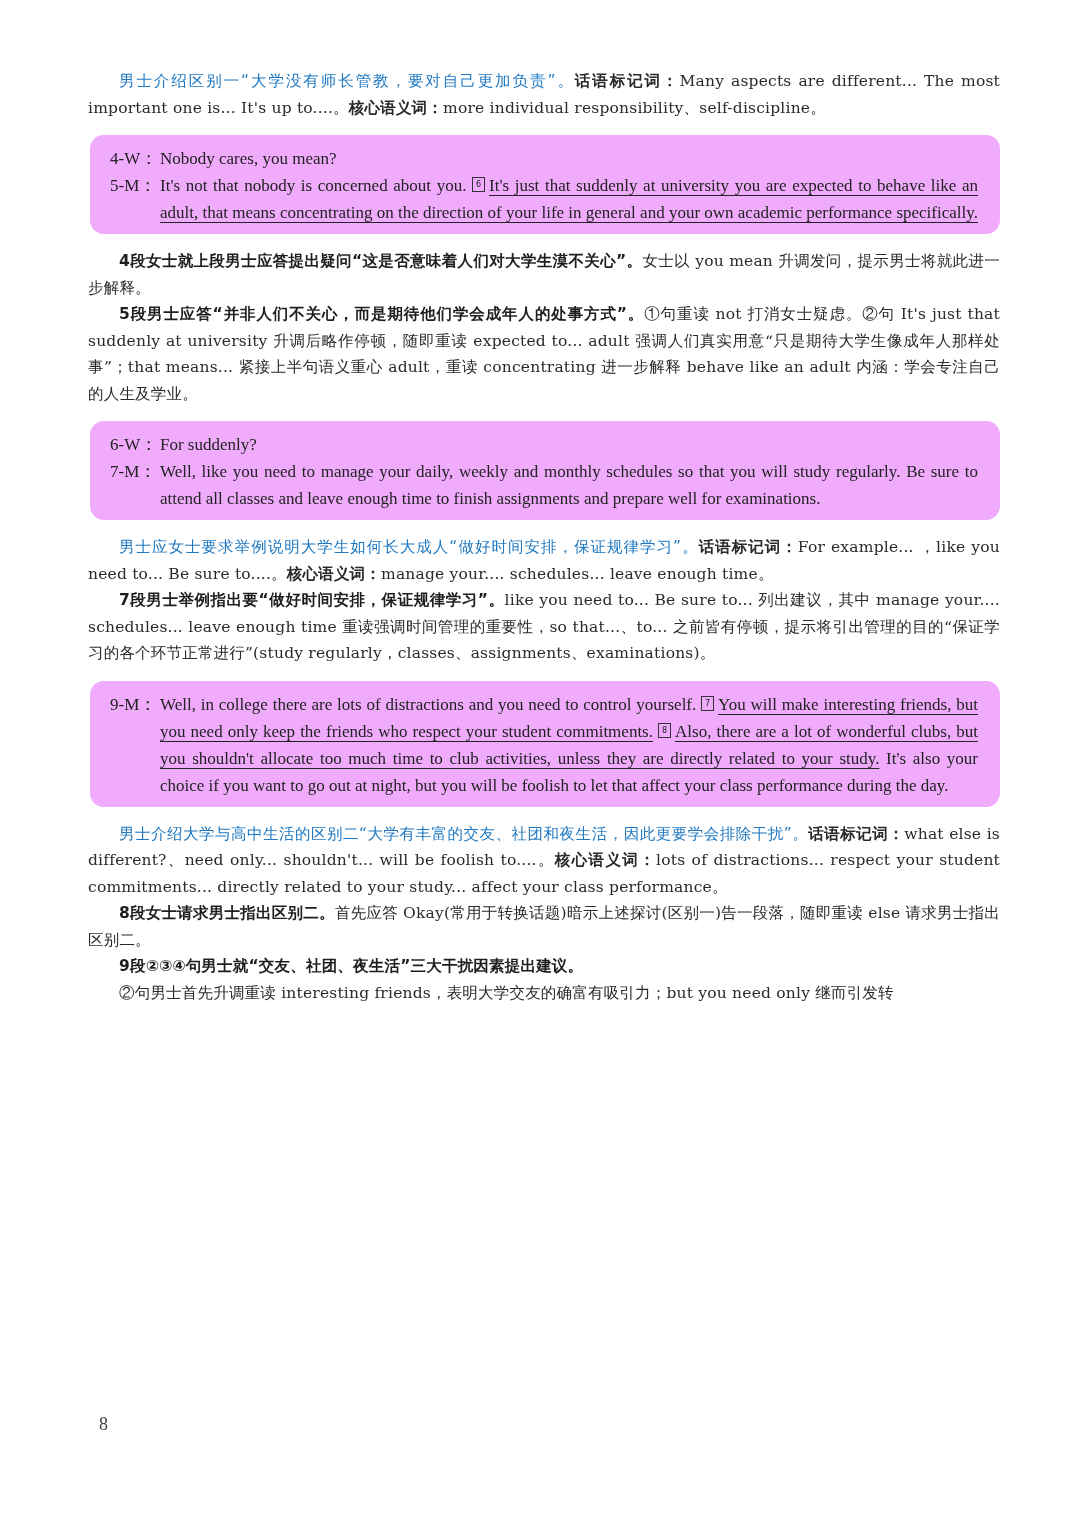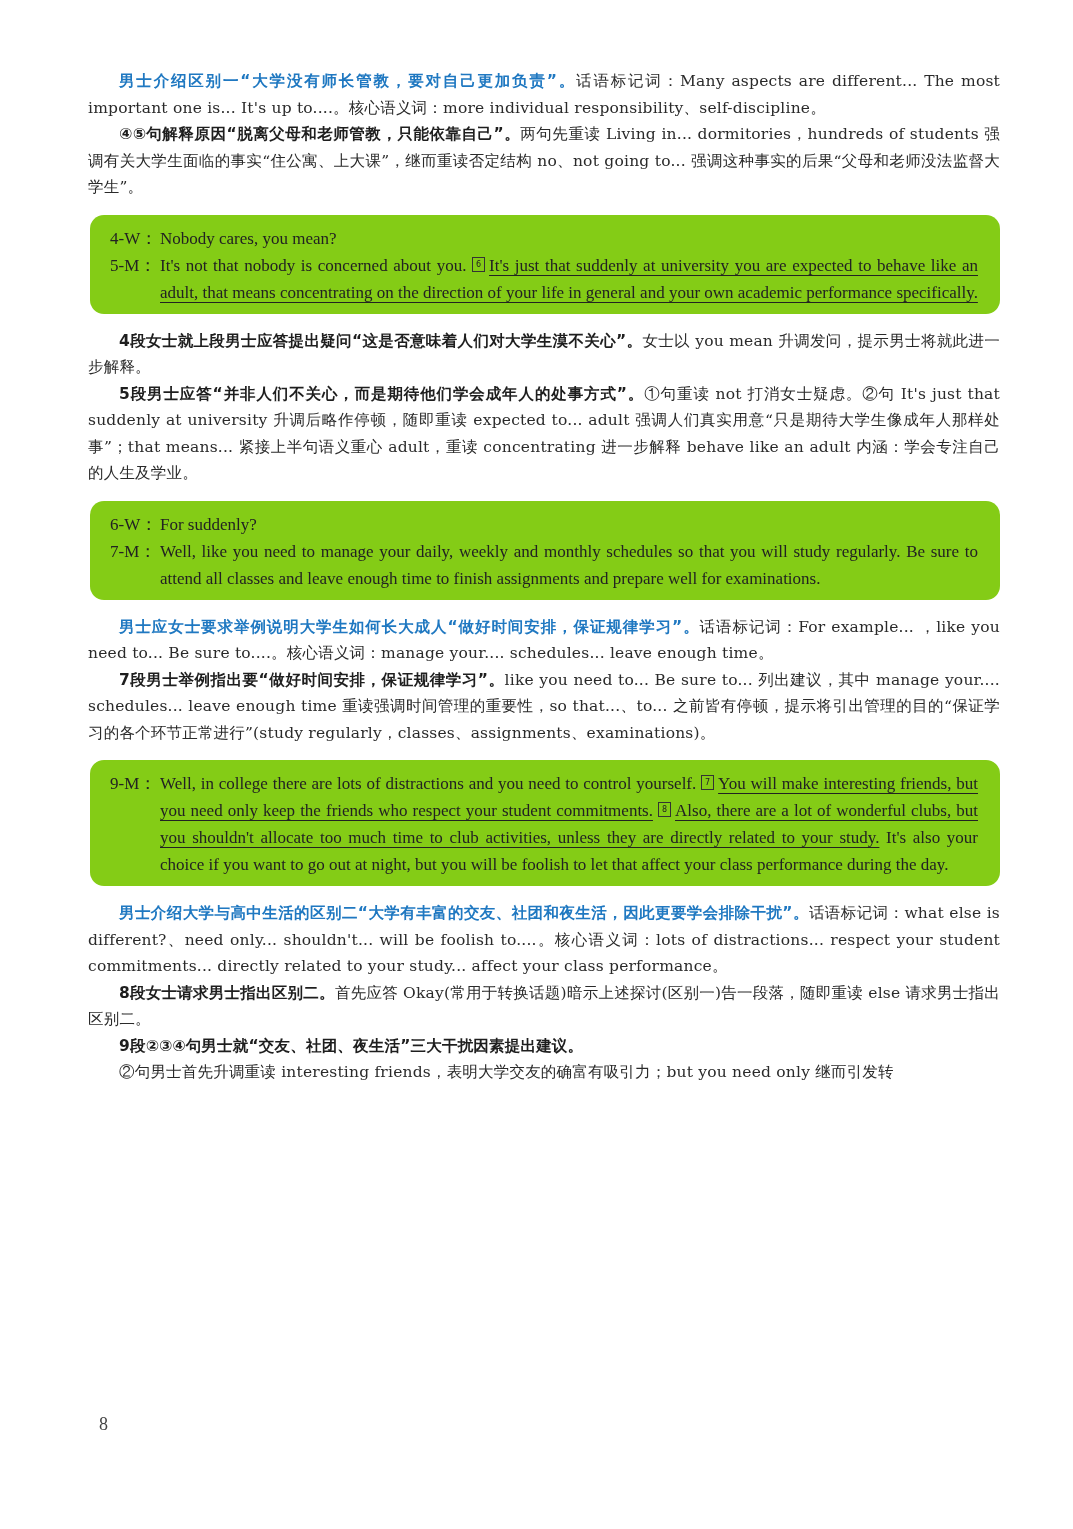--- a/index.html
+++ b/index.html
@@ -7,25 +7,25 @@
     width: 1073px; height: 1529px; position: relative; overflow: hidden;
     font-family: "DejaVu Serif", "Liberation Serif", serif;
     color: #2a2a2a;
   }
   .page { position: absolute; left: 88px; top: 68px; width: 912px; }
   .para {
     font-size: 15.5px; line-height: 26.5px; text-align: justify;
     text-indent: 2em; margin: 0;
     letter-spacing: 0.2px;
   }
-  .heading-blue { color: #1f78c1; font-weight: bold; font-family: "DejaVu Sans", sans-serif; }
+  .heading-blue { color: #1f78c1; font-weight: normal; font-family: "DejaVu Sans", sans-serif; }
   .bold { font-weight: bold; font-family: "DejaVu Sans", sans-serif; color: #1e1e1e; }
-  .label-bold { font-weight: normal; font-family: "DejaVu Sans", sans-serif; }
+  .label-bold { font-weight: bold; font-family: "DejaVu Sans", sans-serif; }
   .box {
-    background: #84cc16;
+    background: #f0abfc;
     border-radius: 14px;
     margin: 14px 0 14px 2px;
     padding: 10px 22px 8px 20px;
     font-family: "Liberation Serif", serif;
     font-size: 17px; line-height: 27px; color: #222;
   }
   .turn { display: flex; }
   .speaker { flex: 0 0 50px; white-space: nowrap; }
   .utt { flex: 1; text-align: justify; }
   .ul { text-decoration: underline; text-underline-offset: 4px; text-decoration-thickness: 1px; }
@@ -39,23 +39,20 @@
     font-family: "Liberation Serif", serif; font-size: 18px; color: #444;
   }
 </style>
 </head>
 <body>
 
 <div class="page">
 
   <p class="para">
     <span class="heading-blue">男士介绍区别一“大学没有师长管教，要对自己更加负责”。</span><span class="label-bold">话语标记词：</span><span>Many aspects are different... The most important one is... It's up to....。</span><span class="label-bold">核心语义词：</span><span>more individual responsibility、self-discipline。</span>
-  </p>
-  <p class="para">
-    <span class="bold">④⑤句解释原因“脱离父母和老师管教，只能依靠自己”。</span><span>两句先重读 Living in... dormitories，hundreds of students 强调有关大学生面临的事实“住公寓、上大课”，继而重读否定结构 no、not going to... 强调这种事实的后果“父母和老师没法监督大学生”。</span>
   </p>
 
   <div class="box">
     <div class="turn">
       <span class="speaker">4-W：</span>
       <span class="utt">Nobody cares, you mean?</span>
     </div>
     <div class="turn">
       <span class="speaker">5-M：</span>
       <span class="utt"><span>It's not that nobody is concerned about you. </span><span class="marker">6</span><span class="ul">It's just that suddenly at university you are expected to behave like an adult, that means concentrating on the direction of your life in general and your own academic performance specifically.</span></span>

